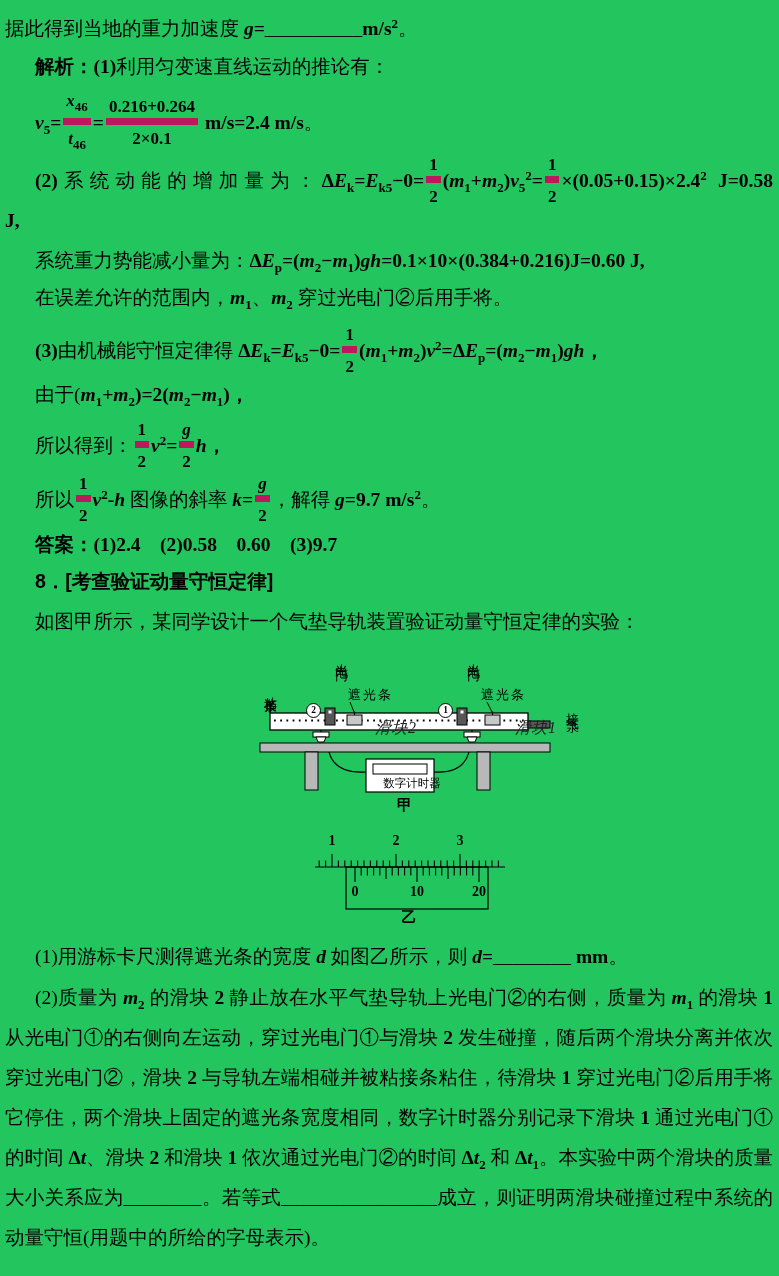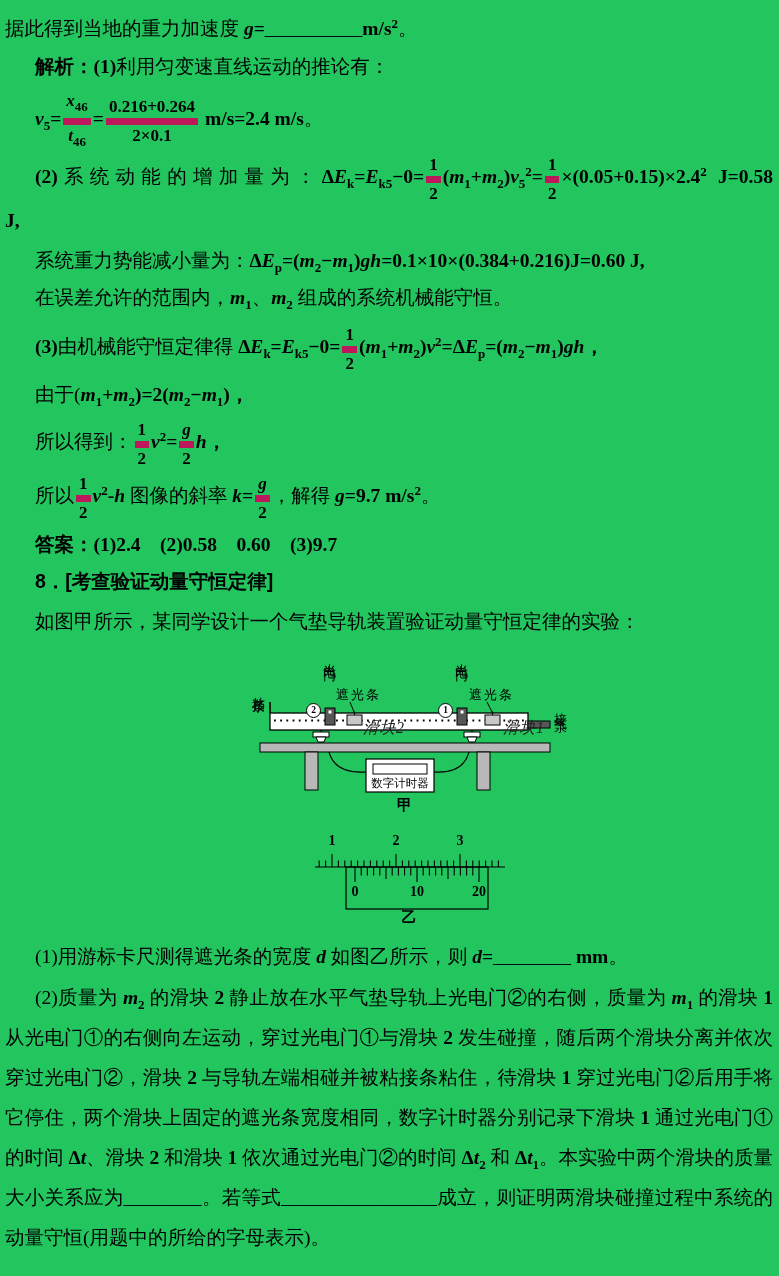--- a/index.html
+++ b/index.html
@@ -9,26 +9,26 @@
   .indent{left:35px;}
   .just{text-align:justify;text-align-last:justify;}
   .t{font-weight:normal;}
   .mb{font-weight:bold;}
   .mi{font-weight:bold;font-style:italic;}
   .msub{font-weight:bold;font-size:13px;vertical-align:-5px;}
   .msup{font-weight:bold;font-size:13px;vertical-align:7px;}
   .hb{font-weight:bold;font-family:"Liberation Sans","DejaVu Sans",sans-serif;margin-top:29px;}
   .frac{display:inline-block;vertical-align:middle;text-align:center;margin:0 2px;}
   .frac .num{display:block;padding:0 3px 1px;border-bottom:7px solid #be185d;font-size:17px;line-height:20px;}
-  .frac .den{display:block;padding:1px 3px 0;font-size:17px;line-height:19px;}
+  .frac .den{display:block;padding:1px 3px 0;font-size:17px;line-height:26px;}
 
   
   #apparatus{position:absolute;left:245px;top:650px;width:335px;height:168px;}
   #apparatus svg{position:absolute;left:0;top:0;}
-  .dlabel{position:absolute;font-size:13px;line-height:15px;white-space:nowrap;color:#000;}
+  .dlabel{position:absolute;font-size:13px;line-height:15px;white-space:nowrap;color:#000;margin-left:12px;}
   .vert{writing-mode:vertical-rl;text-orientation:upright;letter-spacing:2px;}
   .circnum{position:absolute;width:13px;height:13px;border:1.3px solid #000;border-radius:50%;
            font-size:9.5px;line-height:13px;text-align:center;font-weight:bold;background:#fff;}
   .glider-label{font-size:16px;color:#222;letter-spacing:0.5px;font-style:italic;}
   .caption{position:absolute;font-size:15px;font-weight:bold;}
 
   
   #vernier{position:absolute;left:305px;top:830px;width:210px;height:100px;}
   #vernier svg{position:absolute;left:0;top:0;}
   .vlabel{position:absolute;transform:translateX(-50%);font-size:14px;font-weight:bold;}
@@ -37,21 +37,21 @@
 <body>
 
 <div id="page">
 
   <div class="line" style="top:10px"><span class="t">据此得到当地的重力加速度 </span><span class="mi">g</span><span class="mb">=</span><span class="t">__________</span><span class="mb">m/s</span><span class="msup">2</span><span class="t">。</span></div>
   <div class="line indent" style="top:53px"><span class="hb">解析：</span><span class="mb">(1)</span><span class="t">利用匀变速直线运动的推论有：</span></div>
   <div class="line indent" style="top:91px"><span class="mi">v</span><span class="msub">5</span><span class="mb">=</span><span class="frac"><span class="num"><span class="mi">x</span><span class="msub">46</span></span><span class="den"><span class="mi">t</span><span class="msub">46</span></span></span><span class="mb">=</span><span class="frac"><span class="num"><span class="mb">0.216+0.264</span></span><span class="den"><span class="mb">2×0.1</span></span></span><span class="mb"> m/s=2.4 m/s</span><span class="t">。</span></div>
   <div class="line indent just" style="top:155px"><span class="mb">(2)</span><span class="t">系统动能的增加量为：</span><span class="mb">Δ</span><span class="mi">E</span><span class="msub">k</span><span class="mb">=</span><span class="mi">E</span><span class="msub">k5</span><span class="mb">−0=</span><span class="frac"><span class="num"><span class="mb">1</span></span><span class="den"><span class="mb">2</span></span></span><span class="mb">(</span><span class="mi">m</span><span class="msub">1</span><span class="mb">+</span><span class="mi">m</span><span class="msub">2</span><span class="mb">)</span><span class="mi">v</span><span class="msub">5</span><span class="msup">2</span><span class="mb">=</span><span class="frac"><span class="num"><span class="mb">1</span></span><span class="den"><span class="mb">2</span></span></span><span class="mb">×(0.05+0.15)×2.4</span><span class="msup">2</span><span class="mb"> J=0.58</span></div>
   <div class="line" style="top:207px"><span class="mb">J,</span></div>
   <div class="line indent" style="top:247px"><span class="t">系统重力势能减小量为：</span><span class="mb">Δ</span><span class="mi">E</span><span class="msub">p</span><span class="mb">=(</span><span class="mi">m</span><span class="msub">2</span><span class="mb">−</span><span class="mi">m</span><span class="msub">1</span><span class="mb">)</span><span class="mi">gh</span><span class="mb">=0.1×10×(0.384+0.216)J=0.60 J,</span></div>
-  <div class="line indent" style="top:284px"><span class="t">在误差允许的范围内，</span><span class="mi">m</span><span class="msub">1</span><span class="t">、</span><span class="mi">m</span><span class="msub">2</span><span class="t"> 组成的系统机械能守恒。</span></div>
+  <div class="line indent" style="top:284px"><span class="t">在误差允许的范围内，</span><span class="mi">m</span><span class="msub">1</span><span class="t">、</span><span class="mi">m</span><span class="msub">2</span><span class="t"> 穿过光电门②后用手将。</span></div>
   <div class="line indent" style="top:325px"><span class="mb">(3)</span><span class="t">由机械能守恒定律得 </span><span class="mb">Δ</span><span class="mi">E</span><span class="msub">k</span><span class="mb">=</span><span class="mi">E</span><span class="msub">k5</span><span class="mb">−0=</span><span class="frac"><span class="num"><span class="mb">1</span></span><span class="den"><span class="mb">2</span></span></span><span class="mb">(</span><span class="mi">m</span><span class="msub">1</span><span class="mb">+</span><span class="mi">m</span><span class="msub">2</span><span class="mb">)</span><span class="mi">v</span><span class="msup">2</span><span class="mb">=Δ</span><span class="mi">E</span><span class="msub">p</span><span class="mb">=(</span><span class="mi">m</span><span class="msub">2</span><span class="mb">−</span><span class="mi">m</span><span class="msub">1</span><span class="mb">)</span><span class="mi">gh</span><span class="mb">，</span></div>
   <div class="line indent" style="top:381px"><span class="t">由于(</span><span class="mi">m</span><span class="msub">1</span><span class="mb">+</span><span class="mi">m</span><span class="msub">2</span><span class="mb">)=2(</span><span class="mi">m</span><span class="msub">2</span><span class="mb">−</span><span class="mi">m</span><span class="msub">1</span><span class="mb">)，</span></div>
   <div class="line indent" style="top:420px"><span class="t">所以得到：</span><span class="frac"><span class="num"><span class="mb">1</span></span><span class="den"><span class="mb">2</span></span></span><span class="mi">v</span><span class="msup">2</span><span class="mb">=</span><span class="frac"><span class="num"><span class="mi">g</span></span><span class="den"><span class="mb">2</span></span></span><span class="mi">h</span><span class="mb">，</span></div>
   <div class="line indent" style="top:474px"><span class="t">所以</span><span class="frac"><span class="num"><span class="mb">1</span></span><span class="den"><span class="mb">2</span></span></span><span class="mi">v</span><span class="msup">2</span><span class="mb">-</span><span class="mi">h</span><span class="t"> 图像的斜率 </span><span class="mi">k</span><span class="mb">=</span><span class="frac"><span class="num"><span class="mi">g</span></span><span class="den"><span class="mb">2</span></span></span><span class="t">，解得 </span><span class="mi">g</span><span class="mb">=9.7 m/s</span><span class="msup">2</span><span class="t">。</span></div>
   <div class="line indent" style="top:531px"><span class="hb">答案：</span><span class="mb">(1)2.4　(2)0.58　0.60　(3)9.7</span></div>
   <div class="line indent" style="top:568px"><span class="hb">8．[考查验证动量守恒定律]</span></div>
   <div class="line indent" style="top:608px"><span class="t">如图甲所示，某同学设计一个气垫导轨装置验证动量守恒定律的实验：</span></div>
   <div class="line indent" style="top:943px"><span class="t">(1)用游标卡尺测得遮光条的宽度 </span><span class="mi">d</span><span class="t"> 如图乙所示，则 </span><span class="mi">d</span><span class="mb">=</span><span class="t">________</span><span class="mb"> mm</span><span class="t">。</span></div>
   <div class="line indent just" style="top:984px"><span class="t">(2)质量为 </span><span class="mi">m</span><span class="msub">2</span><span class="t"> 的滑块 </span><span class="mb">2</span><span class="t"> 静止放在水平气垫导轨上光电门②的右侧，质量为 </span><span class="mi">m</span><span class="msub">1</span><span class="t"> 的滑块 </span><span class="mb">1</span></div>
   <div class="line just" style="top:1024px"><span class="t">从光电门①的右侧向左运动，穿过光电门①与滑块 </span><span class="mb">2</span><span class="t"> 发生碰撞，随后两个滑块分离并依次</span></div>

